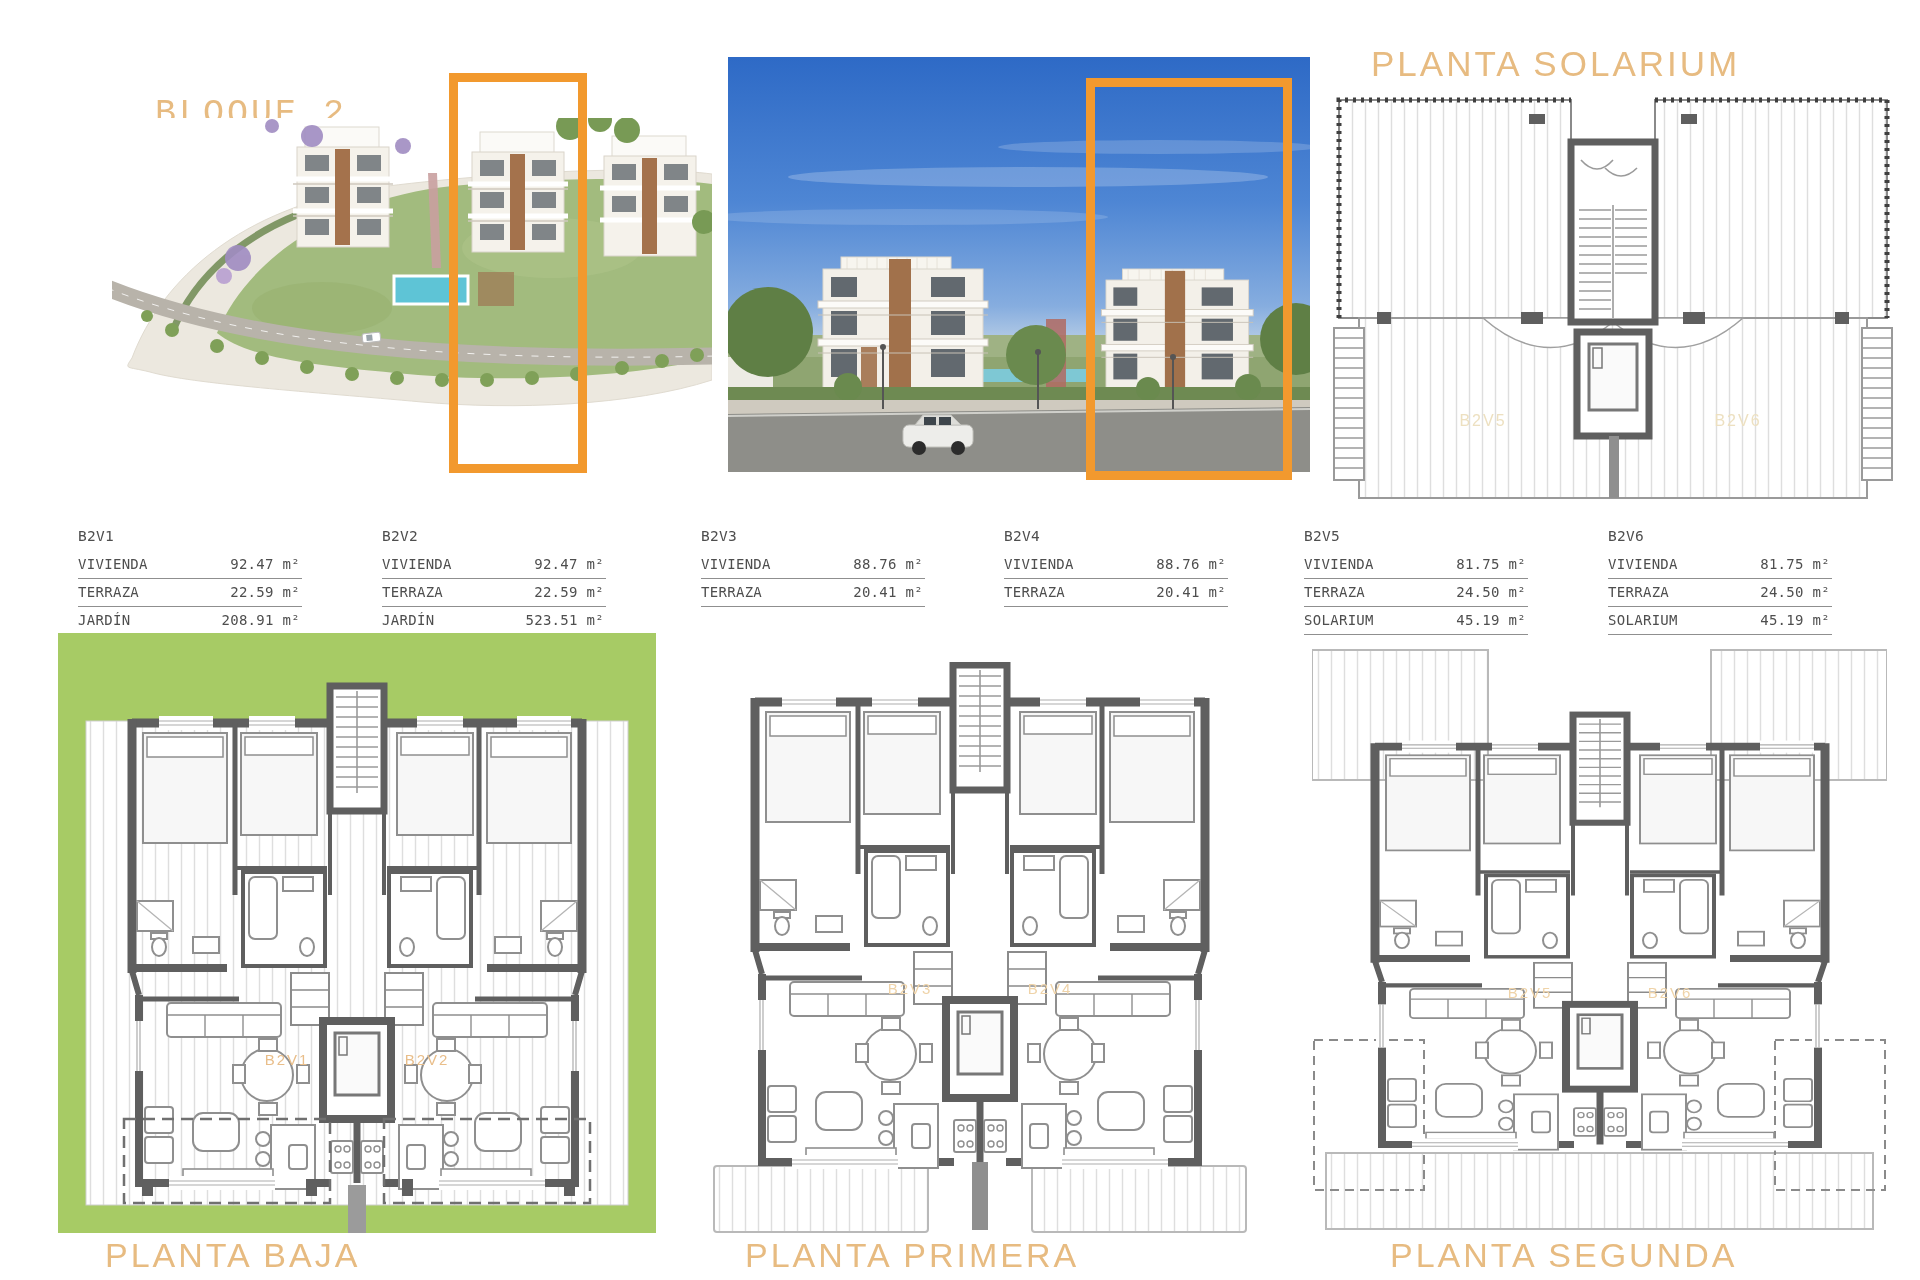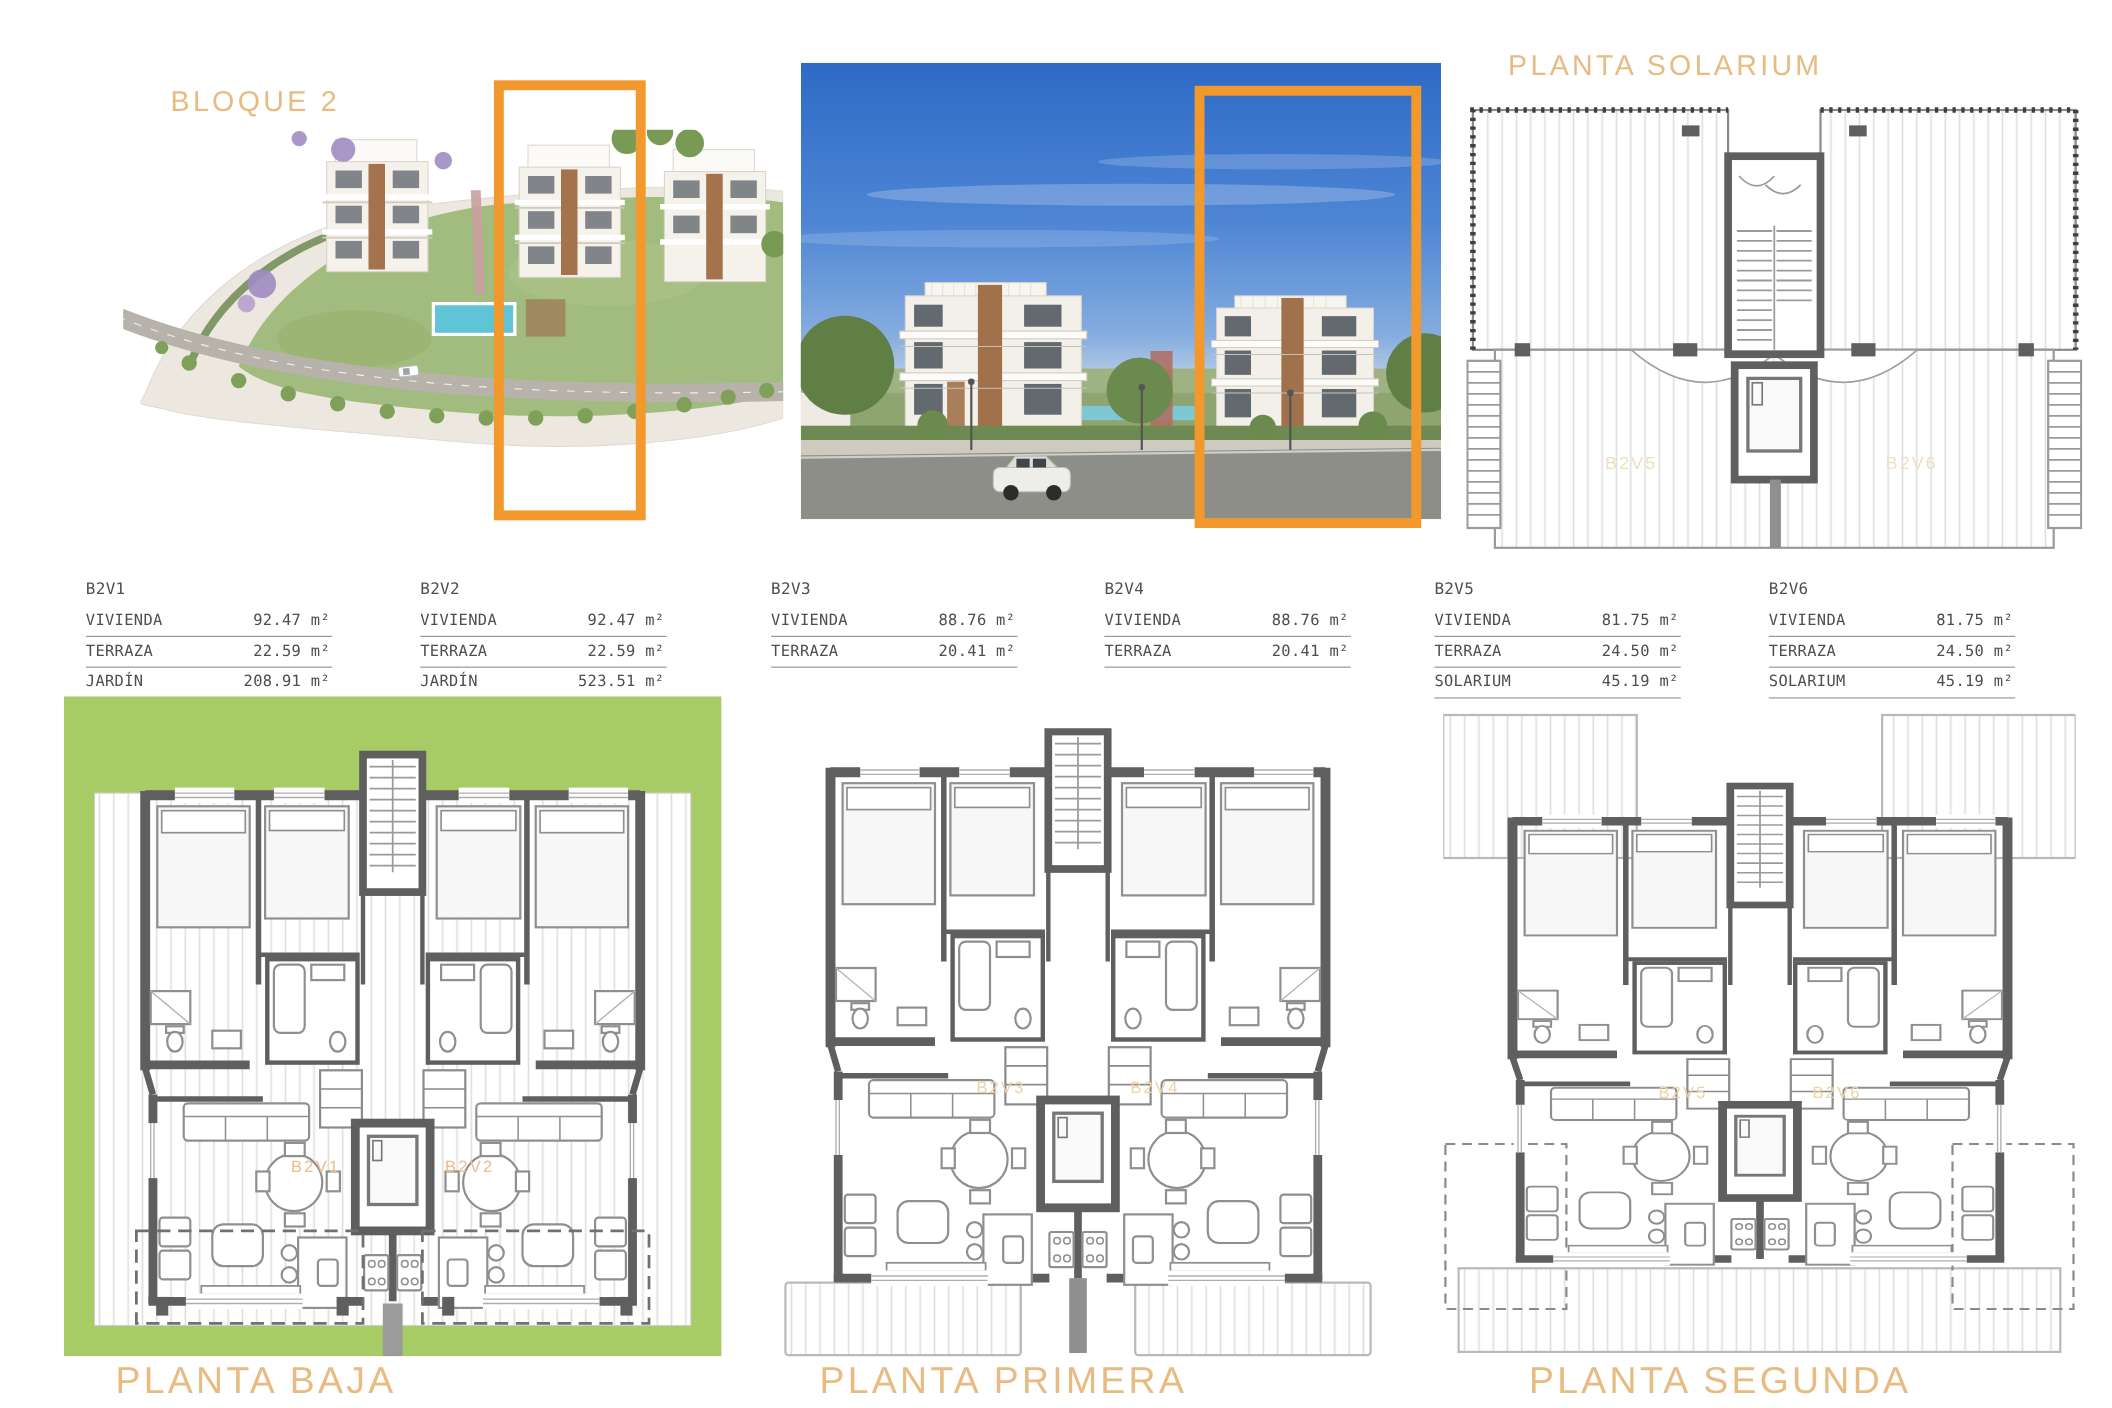--- a/index.html
+++ b/index.html
@@ -1,19 +1,19 @@
 <!DOCTYPE html>
 <html><head>
 <meta charset="utf-8">
 <style>
   html,body{margin:0;padding:0;background:#e8e8e8;}
   #canvas{position:relative;width:1920px;height:1280px;background:#ffffff;overflow:hidden;
           font-family:"Liberation Sans",sans-serif;}
   .abs{position:absolute;}
-  .sec-title{color:#E7BB81;font-size:26px;letter-spacing:3px;font-weight:400;white-space:nowrap;}
+  .sec-title{color:#E7BB81;font-size:35px;letter-spacing:3px;font-weight:400;white-space:nowrap;}
   .hl-box{border:9px solid #F2992E;box-sizing:border-box;background:transparent;}
   .spec{width:224px;color:#4E4E4E;font-family:"DejaVu Sans Mono",monospace;font-size:14px;letter-spacing:.3px;}
   .spec-name{height:20px;margin-bottom:3px;font-size:14.5px;}
   .spec-row{display:flex;justify-content:space-between;align-items:flex-end;
             border-bottom:1.5px solid #8F8F8F;padding:4px 2px 6px 0;height:17px;}
   .spec-row .sv{text-align:left;}
   svg{display:block;}
   .plan-caption{color:#E7BB81;font-size:34px;letter-spacing:3px;font-weight:400;white-space:nowrap;}
 </style>
 </head>
@@ -170,21 +170,21 @@
         </g>
         <g stroke="#ADADAD" stroke-width="1.2">
           <path d="M82,38 H136 M82,42 H136 M172,38 H218 M172,42 H218 M440,38 H494 M440,42 H494 M340,38 H386 M340,42 H386"></path>
           <path d="M92,498 H198 M92,502 H198 M362,498 H468 M362,502 H468"></path>
           <path d="M60,338 V388 M63,338 V388 M496,338 V388 M499,338 V388"></path>
         </g>
       </symbol>
     </defs>
   </svg>
 
-  <div class="abs sec-title" style="left:155px;top:77px;">BLOQUE 2</div>
+  <div class="abs sec-title" style="left:155px;top:94px;font-family:Liberation Mono, monospace;">BLOQUE 2</div>
 
   <svg class="abs" style="left:112px;top:118px;" width="600" height="365" viewBox="0 0 600 365">
     <rect width="600" height="365" fill="#ffffff"></rect>
     <path d="M20,240 C50,160 130,90 260,70 C400,52 540,48 600,56 L600,262 C520,288 400,292 310,284 C200,274 80,266 38,254 C14,248 12,252 20,240 Z" fill="#ECE8DF" stroke="#E0DBD0"></path>
     <path d="M105,215 C140,130 240,78 340,68 C450,58 560,60 600,66 L600,240 C505,262 380,264 295,256 C205,248 135,240 105,215 Z" fill="#A2BB7E"></path>
     <ellipse cx="210" cy="190" rx="70" ry="26" fill="#97B170" opacity="0.6"></ellipse>
     <ellipse cx="440" cy="130" rx="90" ry="30" fill="#ADC389" opacity="0.6"></ellipse>
     <path d="M60,215 C85,150 150,100 235,82" stroke="#6E8A52" stroke-width="7" fill="none" opacity="0.85"></path>
     <path d="M-5,170 C140,228 350,244 605,238" stroke="#B8B3AA" stroke-width="17" fill="none"></path>
     <path d="M-5,170 C140,228 350,244 605,238" stroke="#ffffff" stroke-width="1" stroke-dasharray="7 9" fill="none" opacity="0.8"></path>

